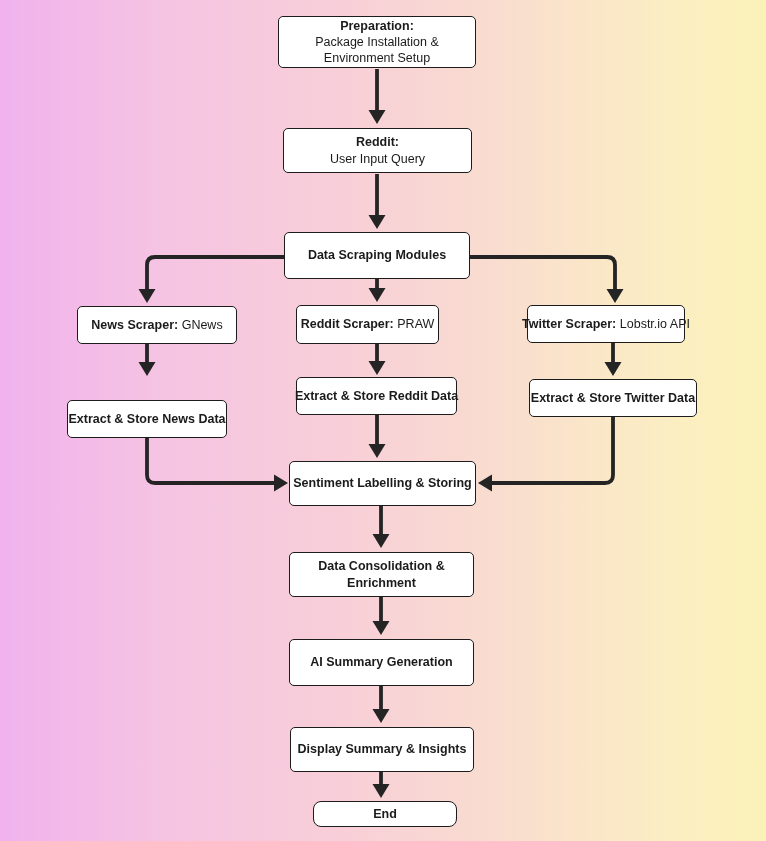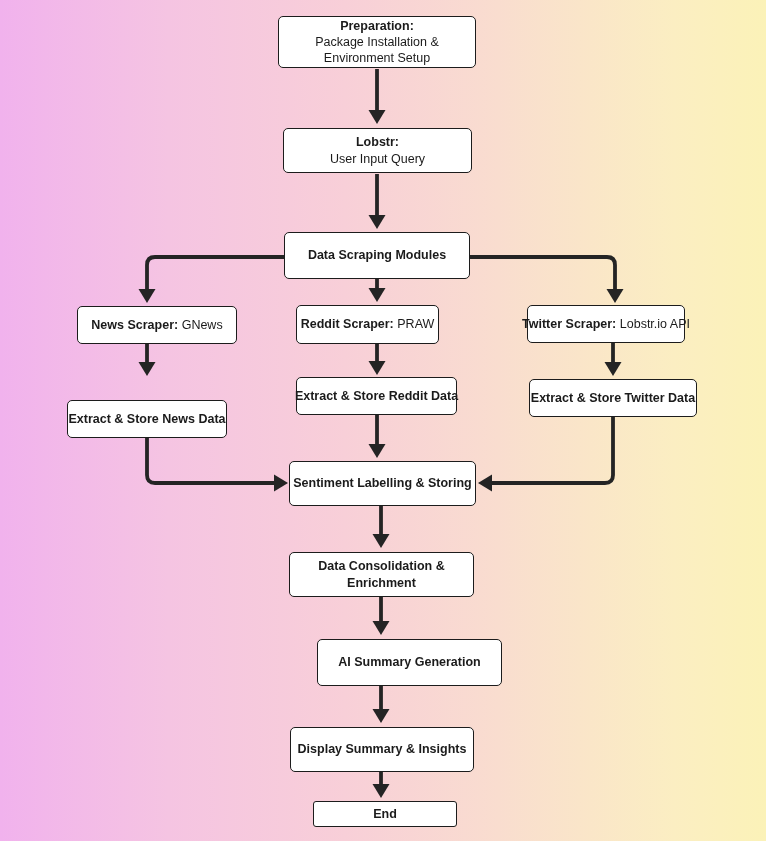--- a/index.html
+++ b/index.html
@@ -25,23 +25,23 @@
   #n-start{left:283px;top:128px;width:189px;height:45px;}
   #n-scraping{left:284px;top:232px;width:186px;height:47px;}
   #n-news{left:77px;top:306px;width:160px;height:38px;}
   #n-reddit{left:296px;top:305px;width:143px;height:39px;}
   #n-twitter{left:527px;top:305px;width:158px;height:38px;}
   #n-extract-news{left:67px;top:400px;width:160px;height:38px;}
   #n-extract-reddit{left:296px;top:377px;width:161px;height:38px;}
   #n-extract-twitter{left:529px;top:379px;width:168px;height:38px;}
   #n-sentiment{left:289px;top:461px;width:187px;height:45px;}
   #n-consolidation{left:289px;top:552px;width:185px;height:45px;}
-  #n-ai-summary{left:289px;top:639px;width:185px;height:47px;margin-left:28px;}
+  #n-ai-summary{left:289px;top:639px;width:185px;height:47px;}
   #n-display{left:290px;top:727px;width:184px;height:45px;}
-  #n-end{left:313px;top:801px;width:144px;height:26px;border-radius:3px;}
+  #n-end{left:313px;top:801px;width:144px;height:26px;border-radius:8px;}
 </style>
 </head>
 <body>
 
 <svg id="arrows" width="766" height="841" viewBox="0 0 766 841">
   <g>
     <path d="M377,69 L377,112"></path>
       <polygon points="368.5,110 385.5,110 377,124"></polygon>
   </g>
   <g>
@@ -104,21 +104,21 @@
 
 <div class="node" id="n-preparation">
   <div class="wrapable" style="max-width:176px;">
     <span class="b">Preparation:</span><br>
     <span class="r">Package Installation &amp; Environment Setup</span>
   </div>
 </div>
 
 <div class="node" id="n-start">
   <div>
-    <span class="b">Lobstr:</span><br>
+    <span class="b">Reddit:</span><br>
     <span class="r">User Input Query</span>
   </div>
 </div>
 
 <div class="node" id="n-scraping">
   <span class="b">Data Scraping Modules</span>
 </div>
 
 <div class="node" id="n-news">
   <span><span class="b">News Scraper:</span>&nbsp;<span class="r">GNews</span></span>

